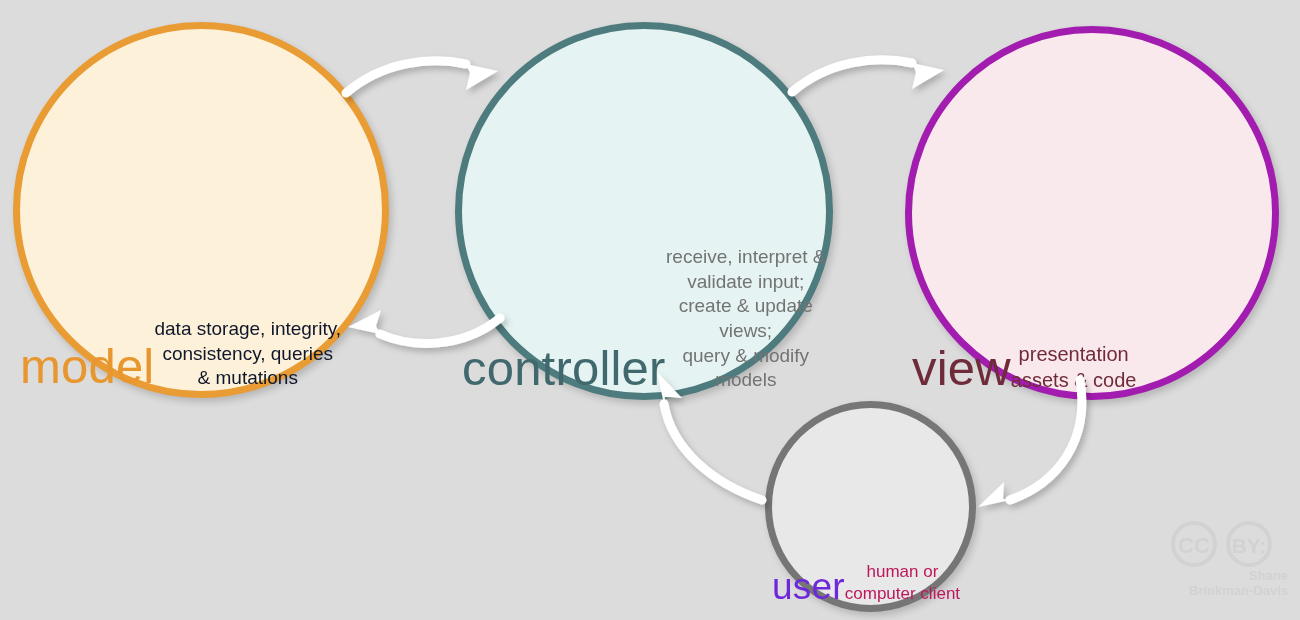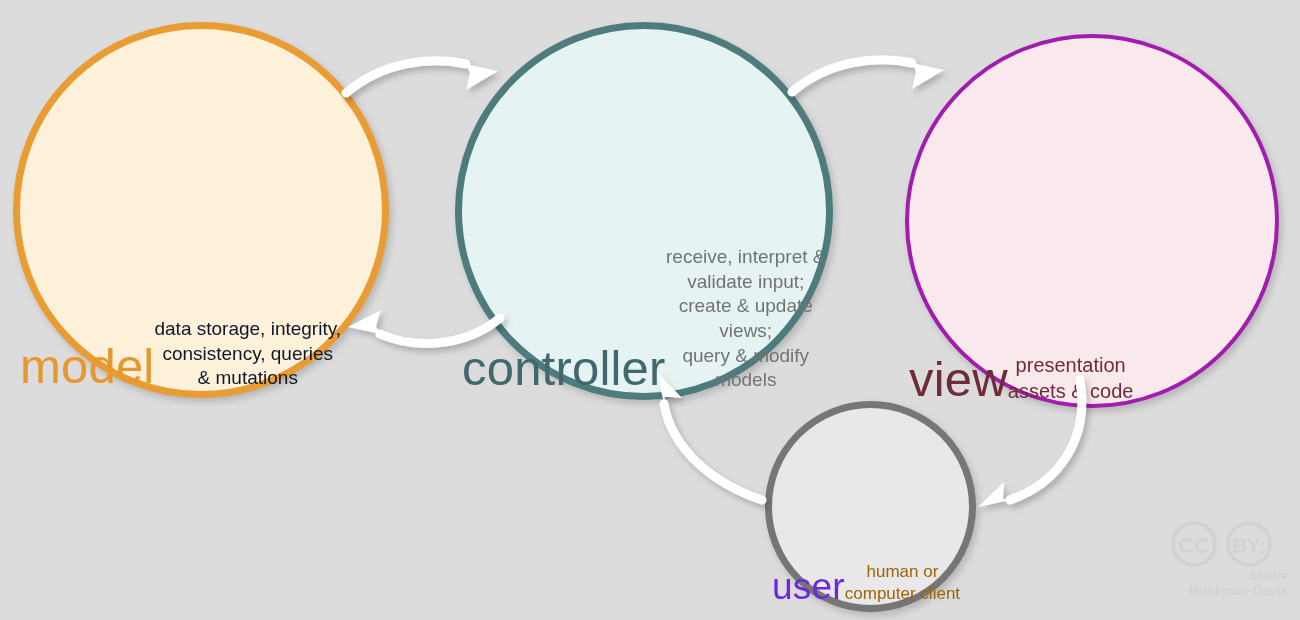--- a/index.html
+++ b/index.html
@@ -52,36 +52,36 @@
   #node-controller {
     left: 455px; top: 22px; width: 378px; height: 378px;
     background: #e5f4f3;
     border: 7px solid #4e7b7e;
   }
   #node-controller .title { color: #41696d; font-size: 49px; margin-top: 50px; }
   #node-controller .desc  { color: #737373; font-size: 19px; margin-top: 52px; }
 
   
   #node-view {
-    left: 905px; top: 34px; width: 374px; height: 374px;
+    left: 905px; top: 26px; width: 374px; height: 374px;
     background: #fae9ec;
-    border: 4px solid #a21caf;
+    border: 7px solid #a21caf;
   }
   #node-view .title { color: #6f2b3a; font-size: 49px; margin-top: 68px; }
   #node-view .desc  { color: #6f2b3a; font-size: 20px; margin-top: 41px; }
 
   
   #node-user {
     left: 765px; top: 401px; width: 211px; height: 211px;
     background: #e8e8e8;
     border: 7px solid #767676;
     z-index: 4;
   }
   #node-user .title { color: #6d28d9; font-size: 37px; margin-top: 35px; }
-  #node-user .desc  { color: #a16207; font-size: 17px; margin-top: 9px; }
+  #node-user .desc  { color: #be185d; font-size: 17px; margin-top: 9px; }
 
   
   #arrows {
     position: absolute;
     left: 0; top: 0;
     width: 1300px; height: 620px;
     z-index: 5;
     pointer-events: none;
   }
 

